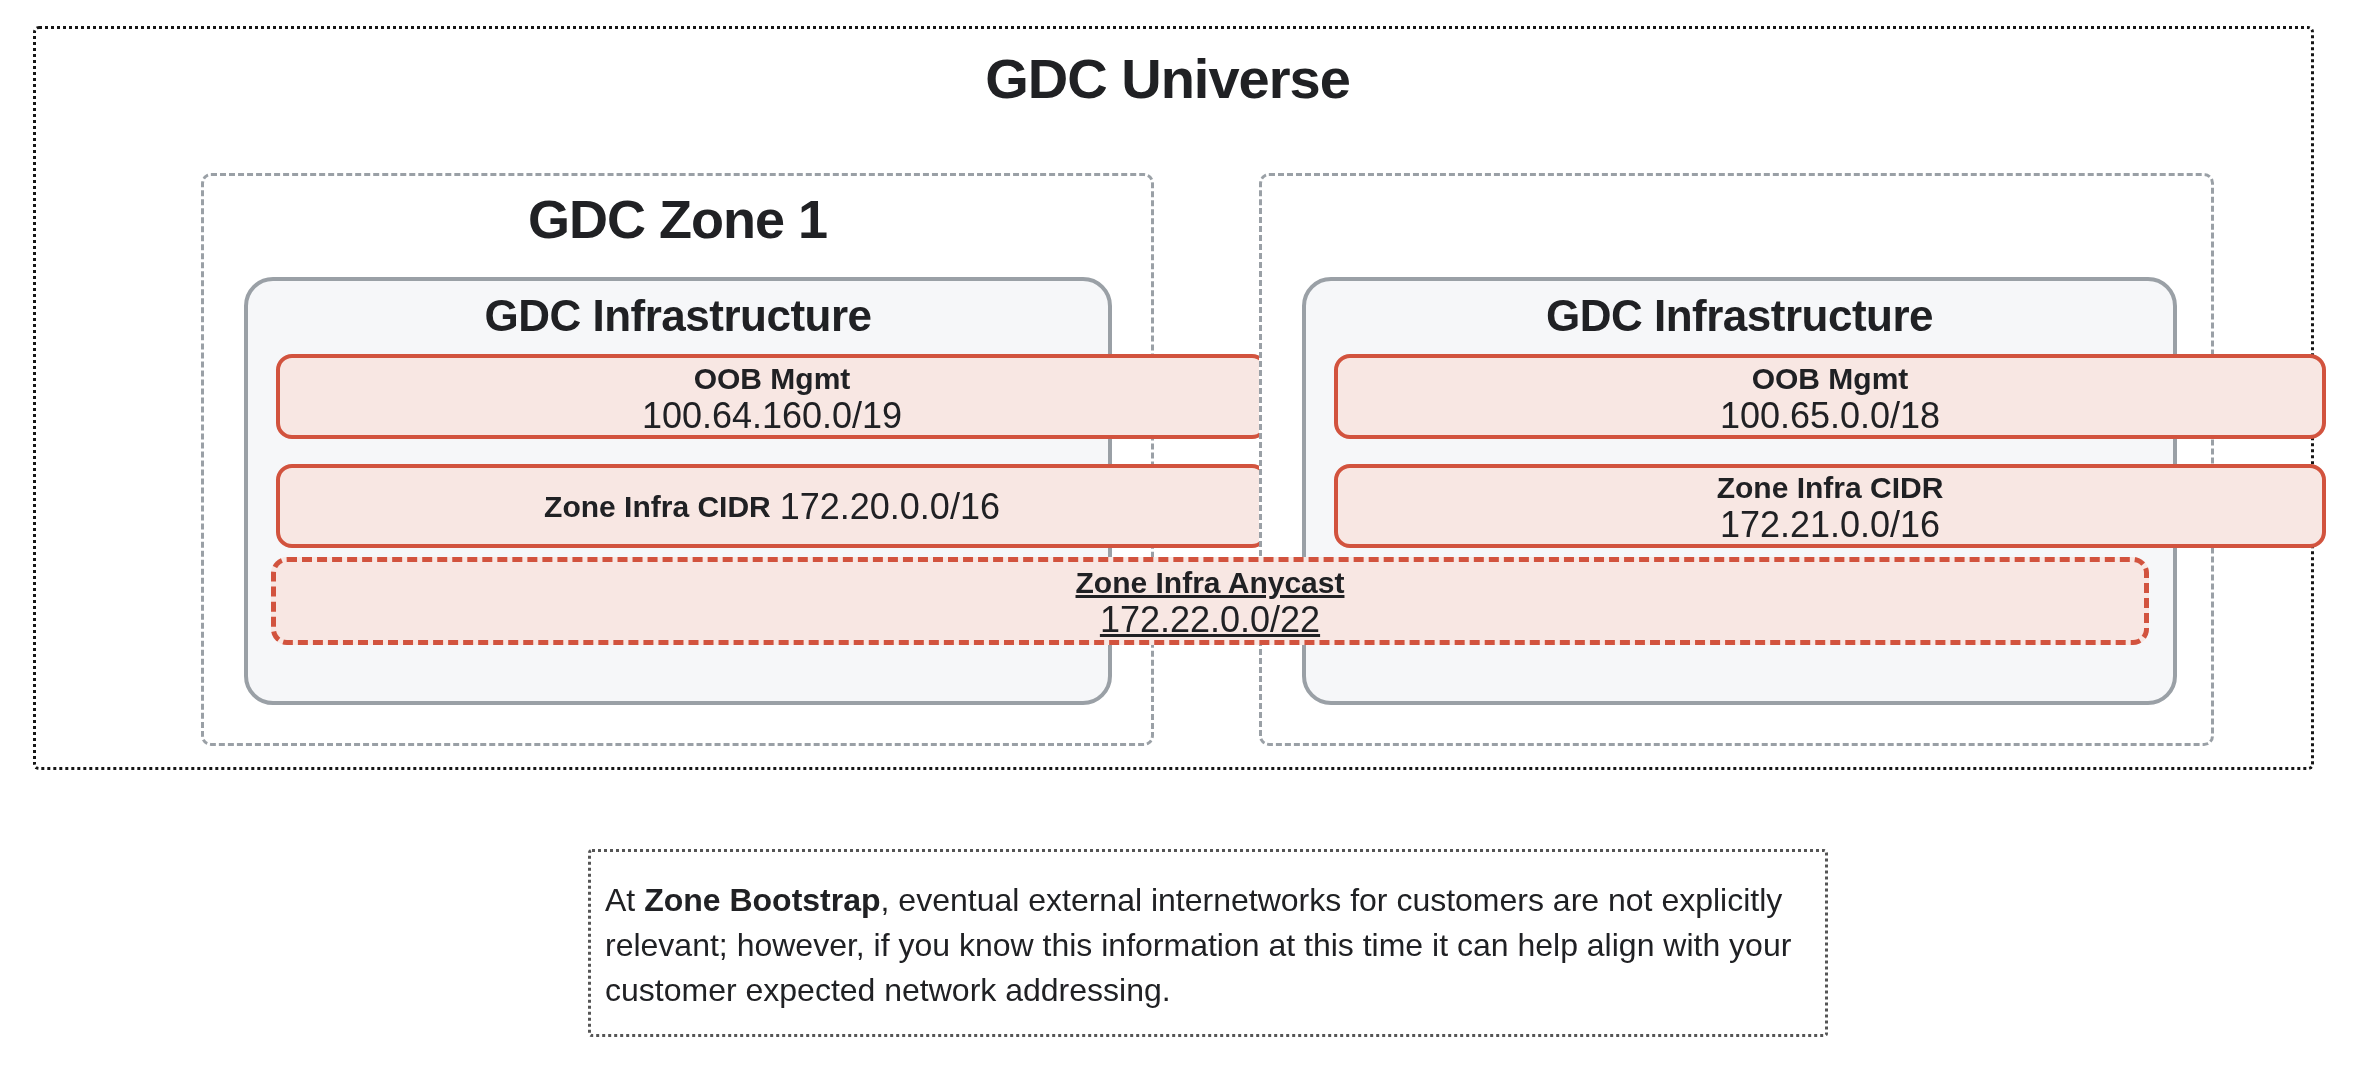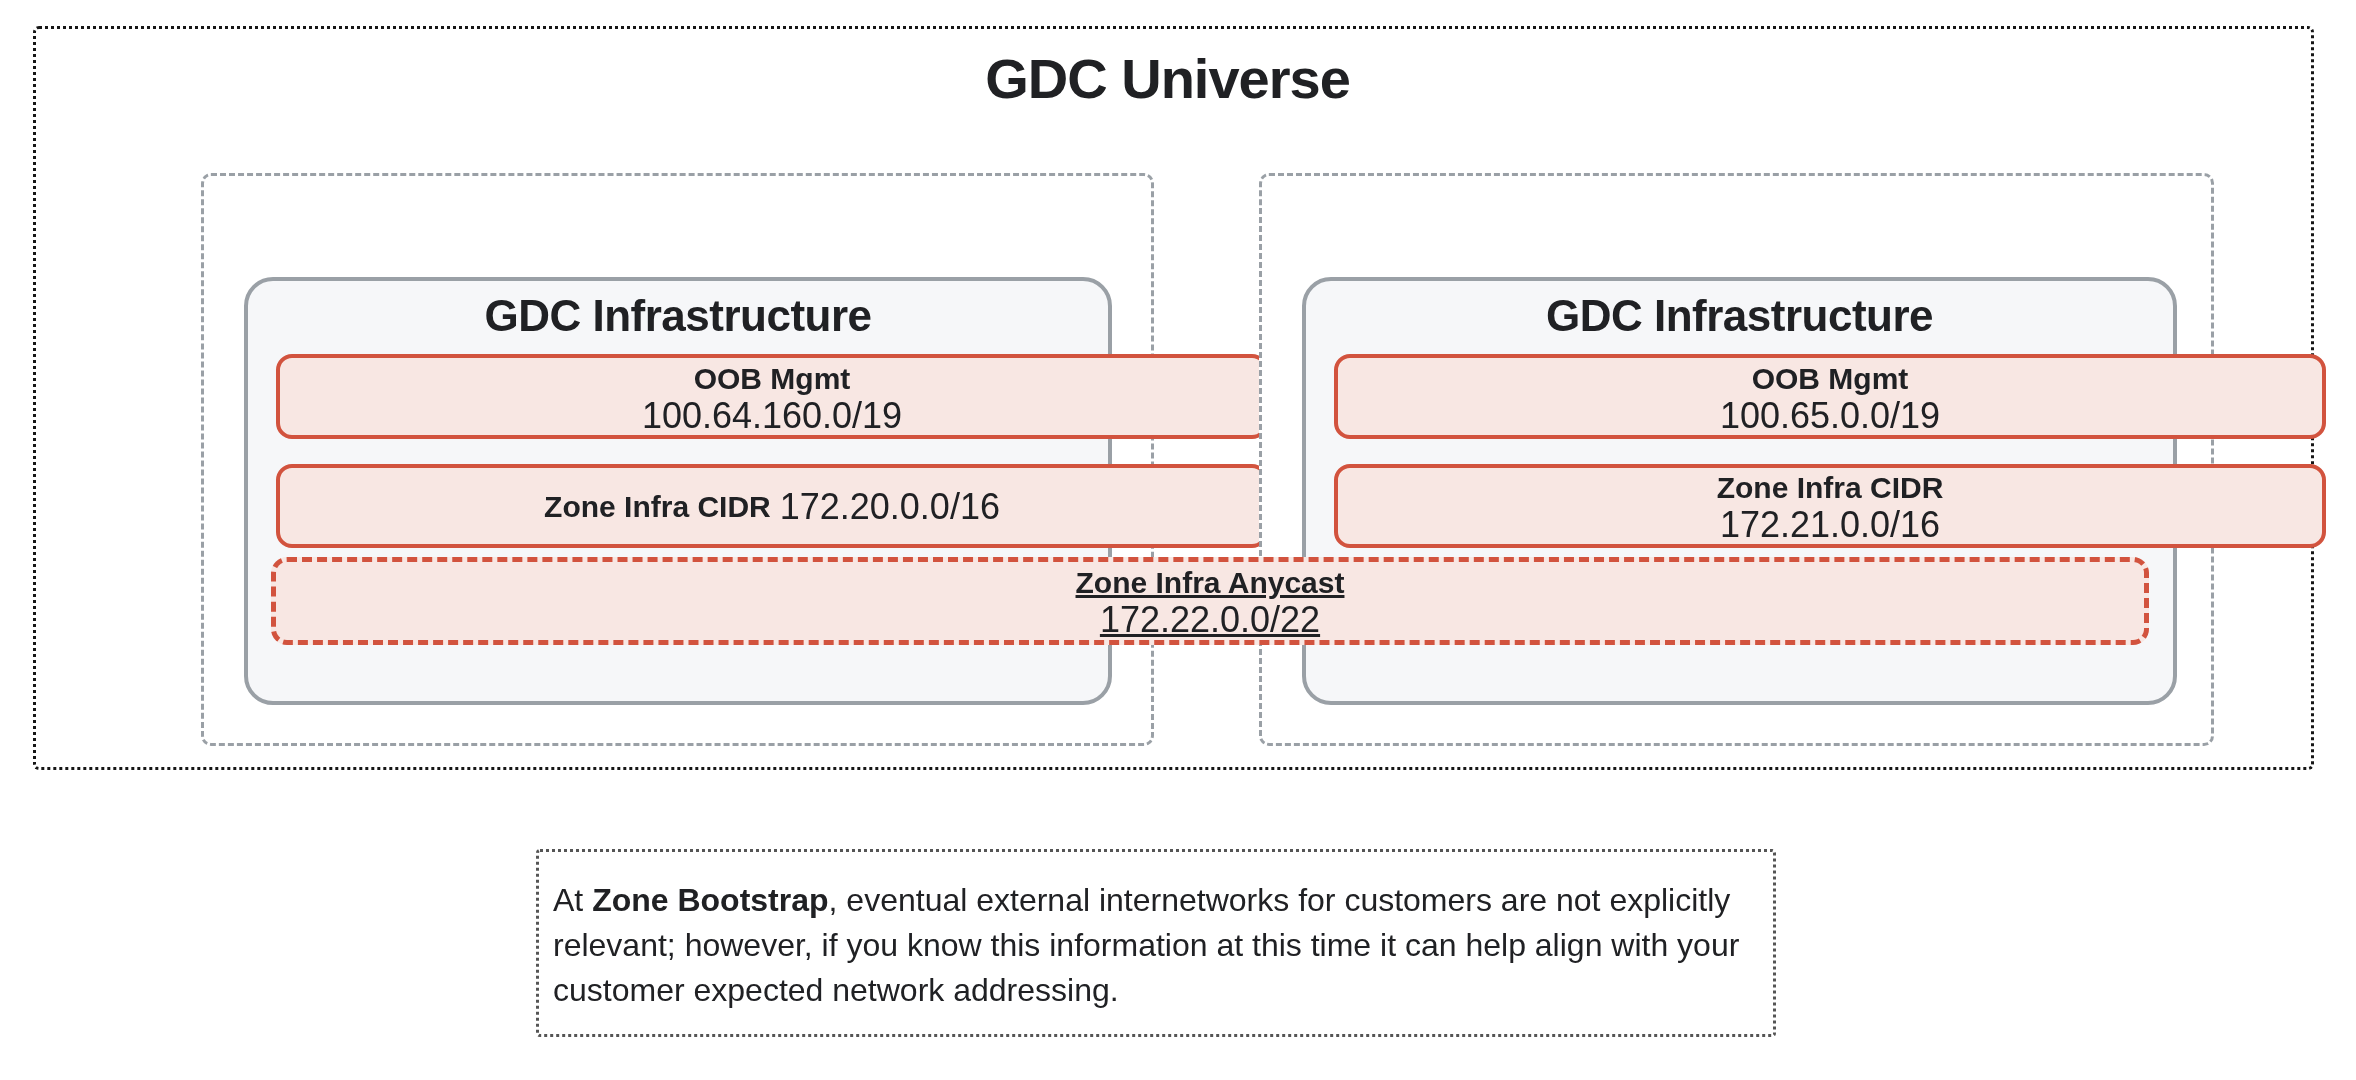--- a/index.html
+++ b/index.html
@@ -56,36 +56,37 @@
   .cidr-inline{ flex-direction:row; gap:9px; }
   .box-label{ font-size:30px; line-height:37px; font-weight:bold; }
   .box-value{ font-size:36px; line-height:37px; font-weight:normal; }
   .anycast-box{
     position:absolute; left:235px; top:528px; width:1878px; height:88px;
     border:5px dashed var(--accent-red); border-radius:16px; background:var(--red-fill);
     display:flex; flex-direction:column; align-items:center; justify-content:center;
     text-align:center; z-index:5;text-decoration:underline;
   }
   .note-box{
-    position:absolute; left:536px; top:849px; width:1240px; height:188px;
+    position:absolute; left:588px; top:849px; width:1240px; height:188px;
     border:3px dotted var(--note-border); border-radius:4px; background:#ffffff;
     padding:26px 28px 0 14px;
     font-size:32px; line-height:45px; color:var(--ink);
   }
   .note-box b{ font-weight:bold; }
 </style>
 </head>
 <body>
 
 <div id="canvas">
 
   <div class="universe-box">
     <div class="universe-title">GDC Universe</div>
 
     <div class="zone-box zone-1">
+      <div class="zone-title">GDC Zone 1</div>
       <div class="infra-box">
         <div class="infra-title">GDC Infrastructure</div>
 
         <div class="net-box oob-box">
           <div class="box-label">OOB Mgmt</div>
           <div class="box-value">100.64.160.0/19</div>
         </div>
 
         <div class="net-box cidr-box cidr-inline">
           <span class="box-label">Zone Infra CIDR</span>
@@ -93,21 +94,21 @@
         </div>
       </div>
     </div>
 
     <div class="zone-box zone-2">
       <div class="infra-box">
         <div class="infra-title">GDC Infrastructure</div>
 
         <div class="net-box oob-box">
           <div class="box-label">OOB Mgmt</div>
-          <div class="box-value">100.65.0.0/19</div>
+          <div class="box-value">100.65.0.0/18</div>
         </div>
 
         <div class="net-box cidr-box">
           <div class="box-label">Zone Infra CIDR</div>
           <div class="box-value">172.21.0.0/16</div>
         </div>
       </div>
     </div>
 
     <div class="anycast-box">

